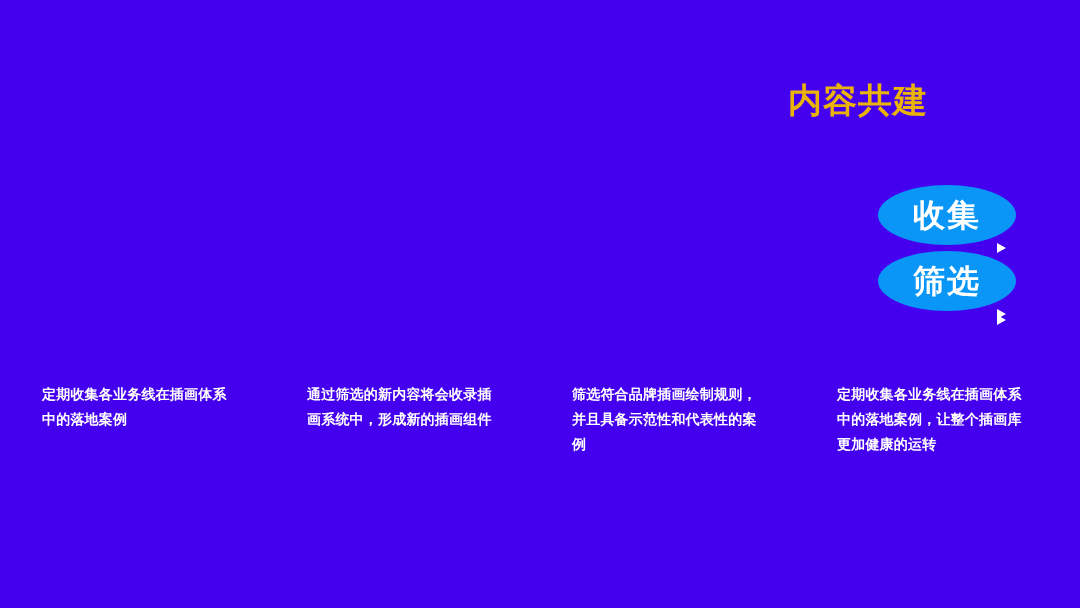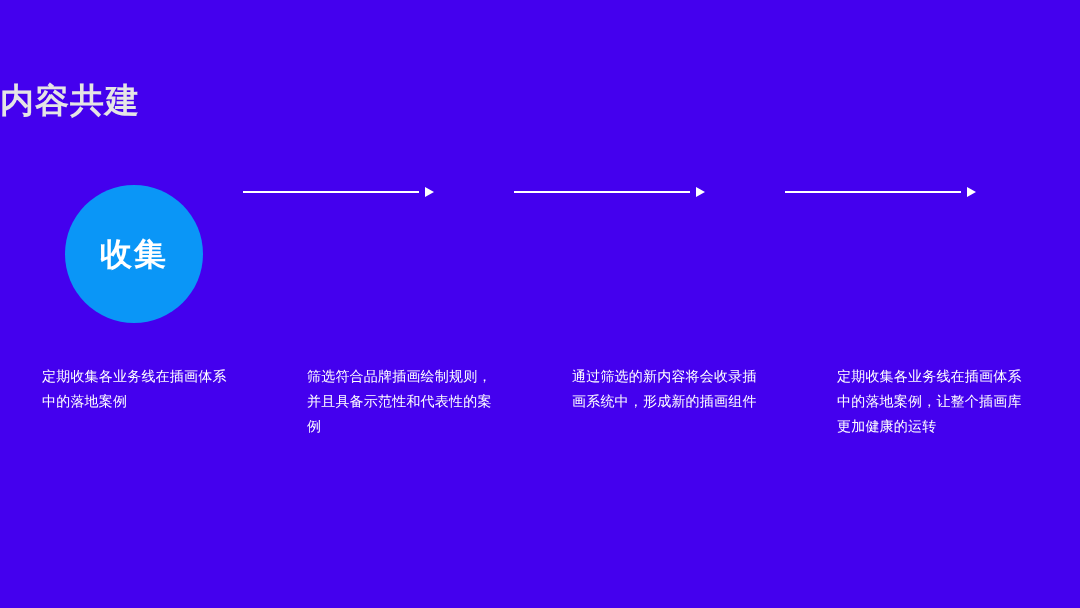--- a/index.html
+++ b/index.html
@@ -20,39 +20,40 @@
     height: 608px;
     background: #4400ee;
   }
 
   
   .slide-title {
     position: absolute;
     top: 78px;
     left: 0;
     width: 928px;
-    text-align: left;
-    color: #e5e5e5;
+    text-align: right;
+    color: #eab308;
     font-size: 34px;
     font-weight: bold;
     letter-spacing: 1px;
     line-height: 44px;
     white-space: nowrap;
   }
 
   
   .flow-row {
     position: absolute;
     top: 185px;
     left: 65px;
     width: 951px;
     height: 138px;
     display: flex;
-    align-items: flex-start;
+    align-items: flex-end;
     justify-content: space-between;
+    flex-direction: column;
   }
   .step-circle {
     width: 138px;
     height: 138px;
     min-width: 138px;
     border-radius: 50%;
     background: #0a96f7;
     display: flex;
     align-items: center;
     justify-content: center;
@@ -107,42 +108,46 @@
     margin-right: 75px;
   }
   .caption-col:last-child {
     margin-right: 0;
   }
   .caption-text {
     color: #ffffff;
     font-size: 14px;
     line-height: 25px;
     letter-spacing: 0.2px;
-    font-weight: normal;
+    font-weight: bold;
     word-break: break-all;
+    margin-top: 18px;
   }
 </style>
 </head>
 <body>
 
 <div class="slide">
 
   <div class="slide-title">内容共建</div>
 
   <div class="flow-row">
 
     <div class="step-circle">
       <span class="step-circle-label">收集</span>
     </div>
 
     <div class="flow-arrow">
       <span class="shaft"></span>
       <span class="head"></span>
     </div>
 
+    <div class="step-circle">
+      <span class="step-circle-label">筛选</span>
+    </div>
 
     <div class="flow-arrow">
       <span class="shaft"></span>
       <span class="head"></span>
     </div>
 
 
     <div class="flow-arrow">
       <span class="shaft"></span>
       <span class="head"></span>
@@ -151,25 +156,25 @@
 
   </div>
 
   <div class="captions-row">
 
     <div class="caption-col">
       <div class="caption-text">定期收集各业务线在插画体系中的落地案例</div>
     </div>
 
     <div class="caption-col">
-      <div class="caption-text">筛选符合品牌插画绘制规则，并且具备示范性和代表性的案例</div>
+      <div class="caption-text">通过筛选的新内容将会收录插画系统中，形成新的插画组件</div>
     </div>
 
     <div class="caption-col">
-      <div class="caption-text">通过筛选的新内容将会收录插画系统中，形成新的插画组件</div>
+      <div class="caption-text">筛选符合品牌插画绘制规则，并且具备示范性和代表性的案例</div>
     </div>
 
     <div class="caption-col">
       <div class="caption-text">定期收集各业务线在插画体系中的落地案例，让整个插画库更加健康的运转</div>
     </div>
 
   </div>
 
 </div>
 

